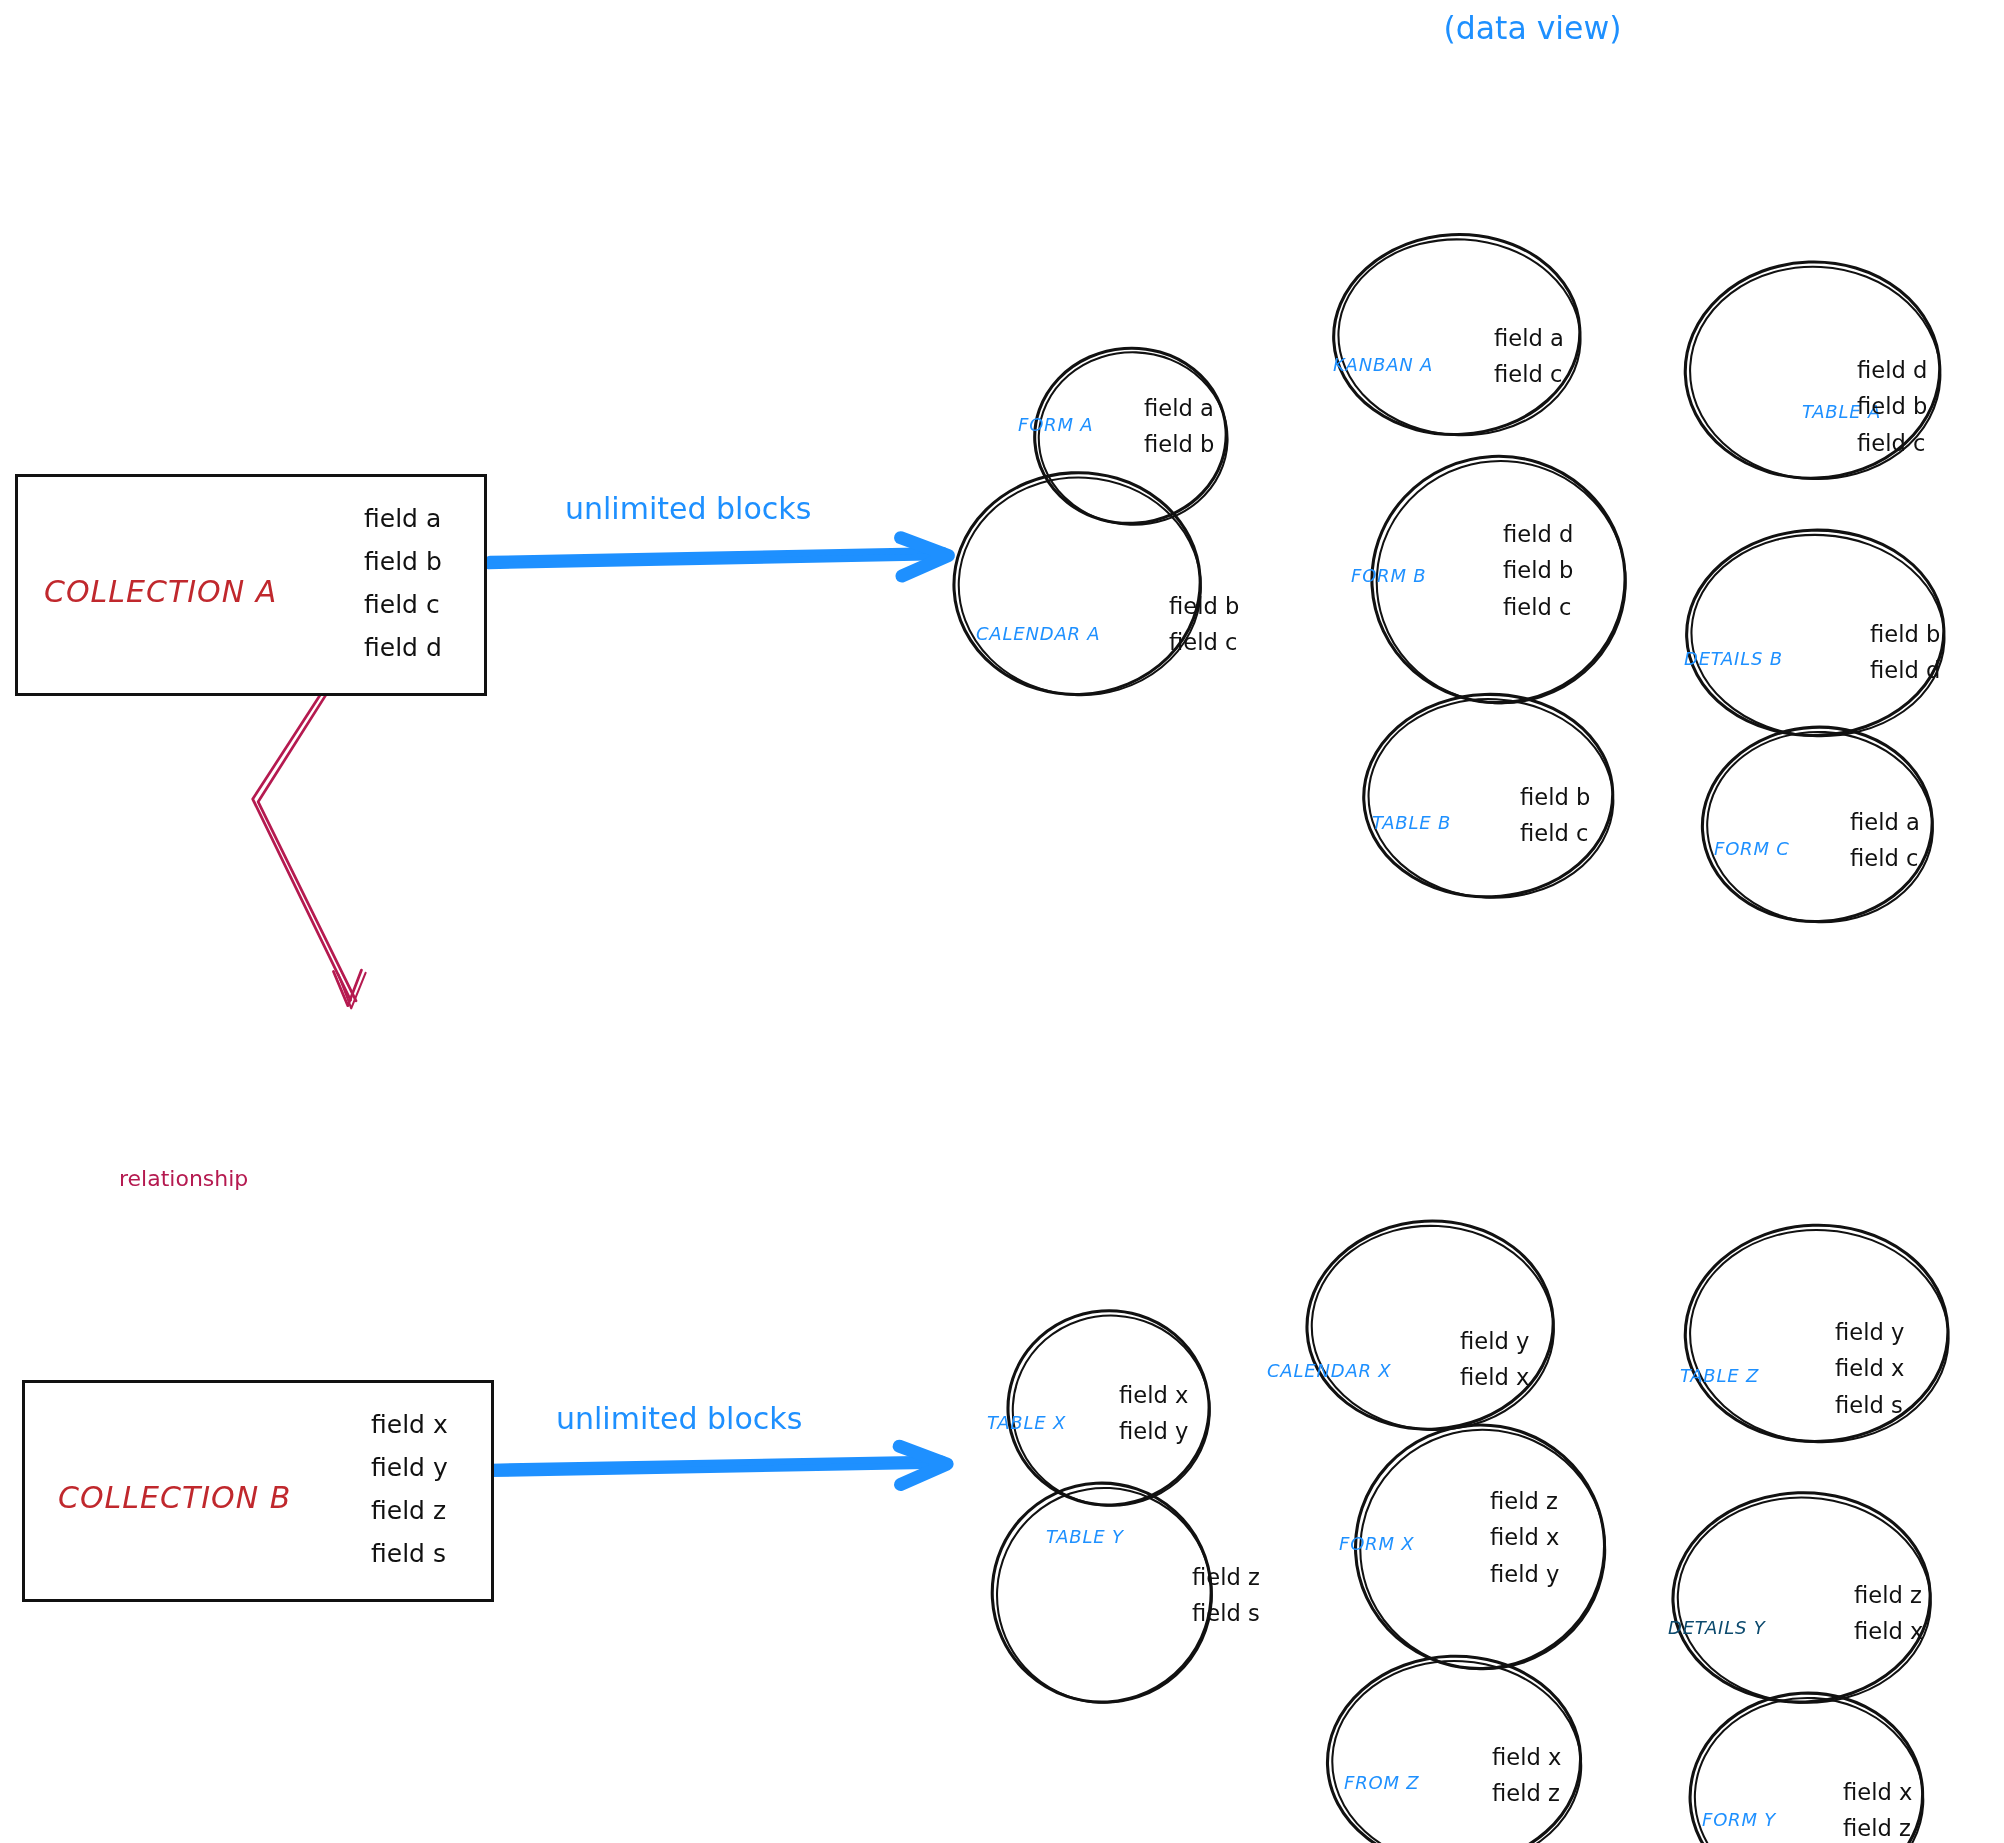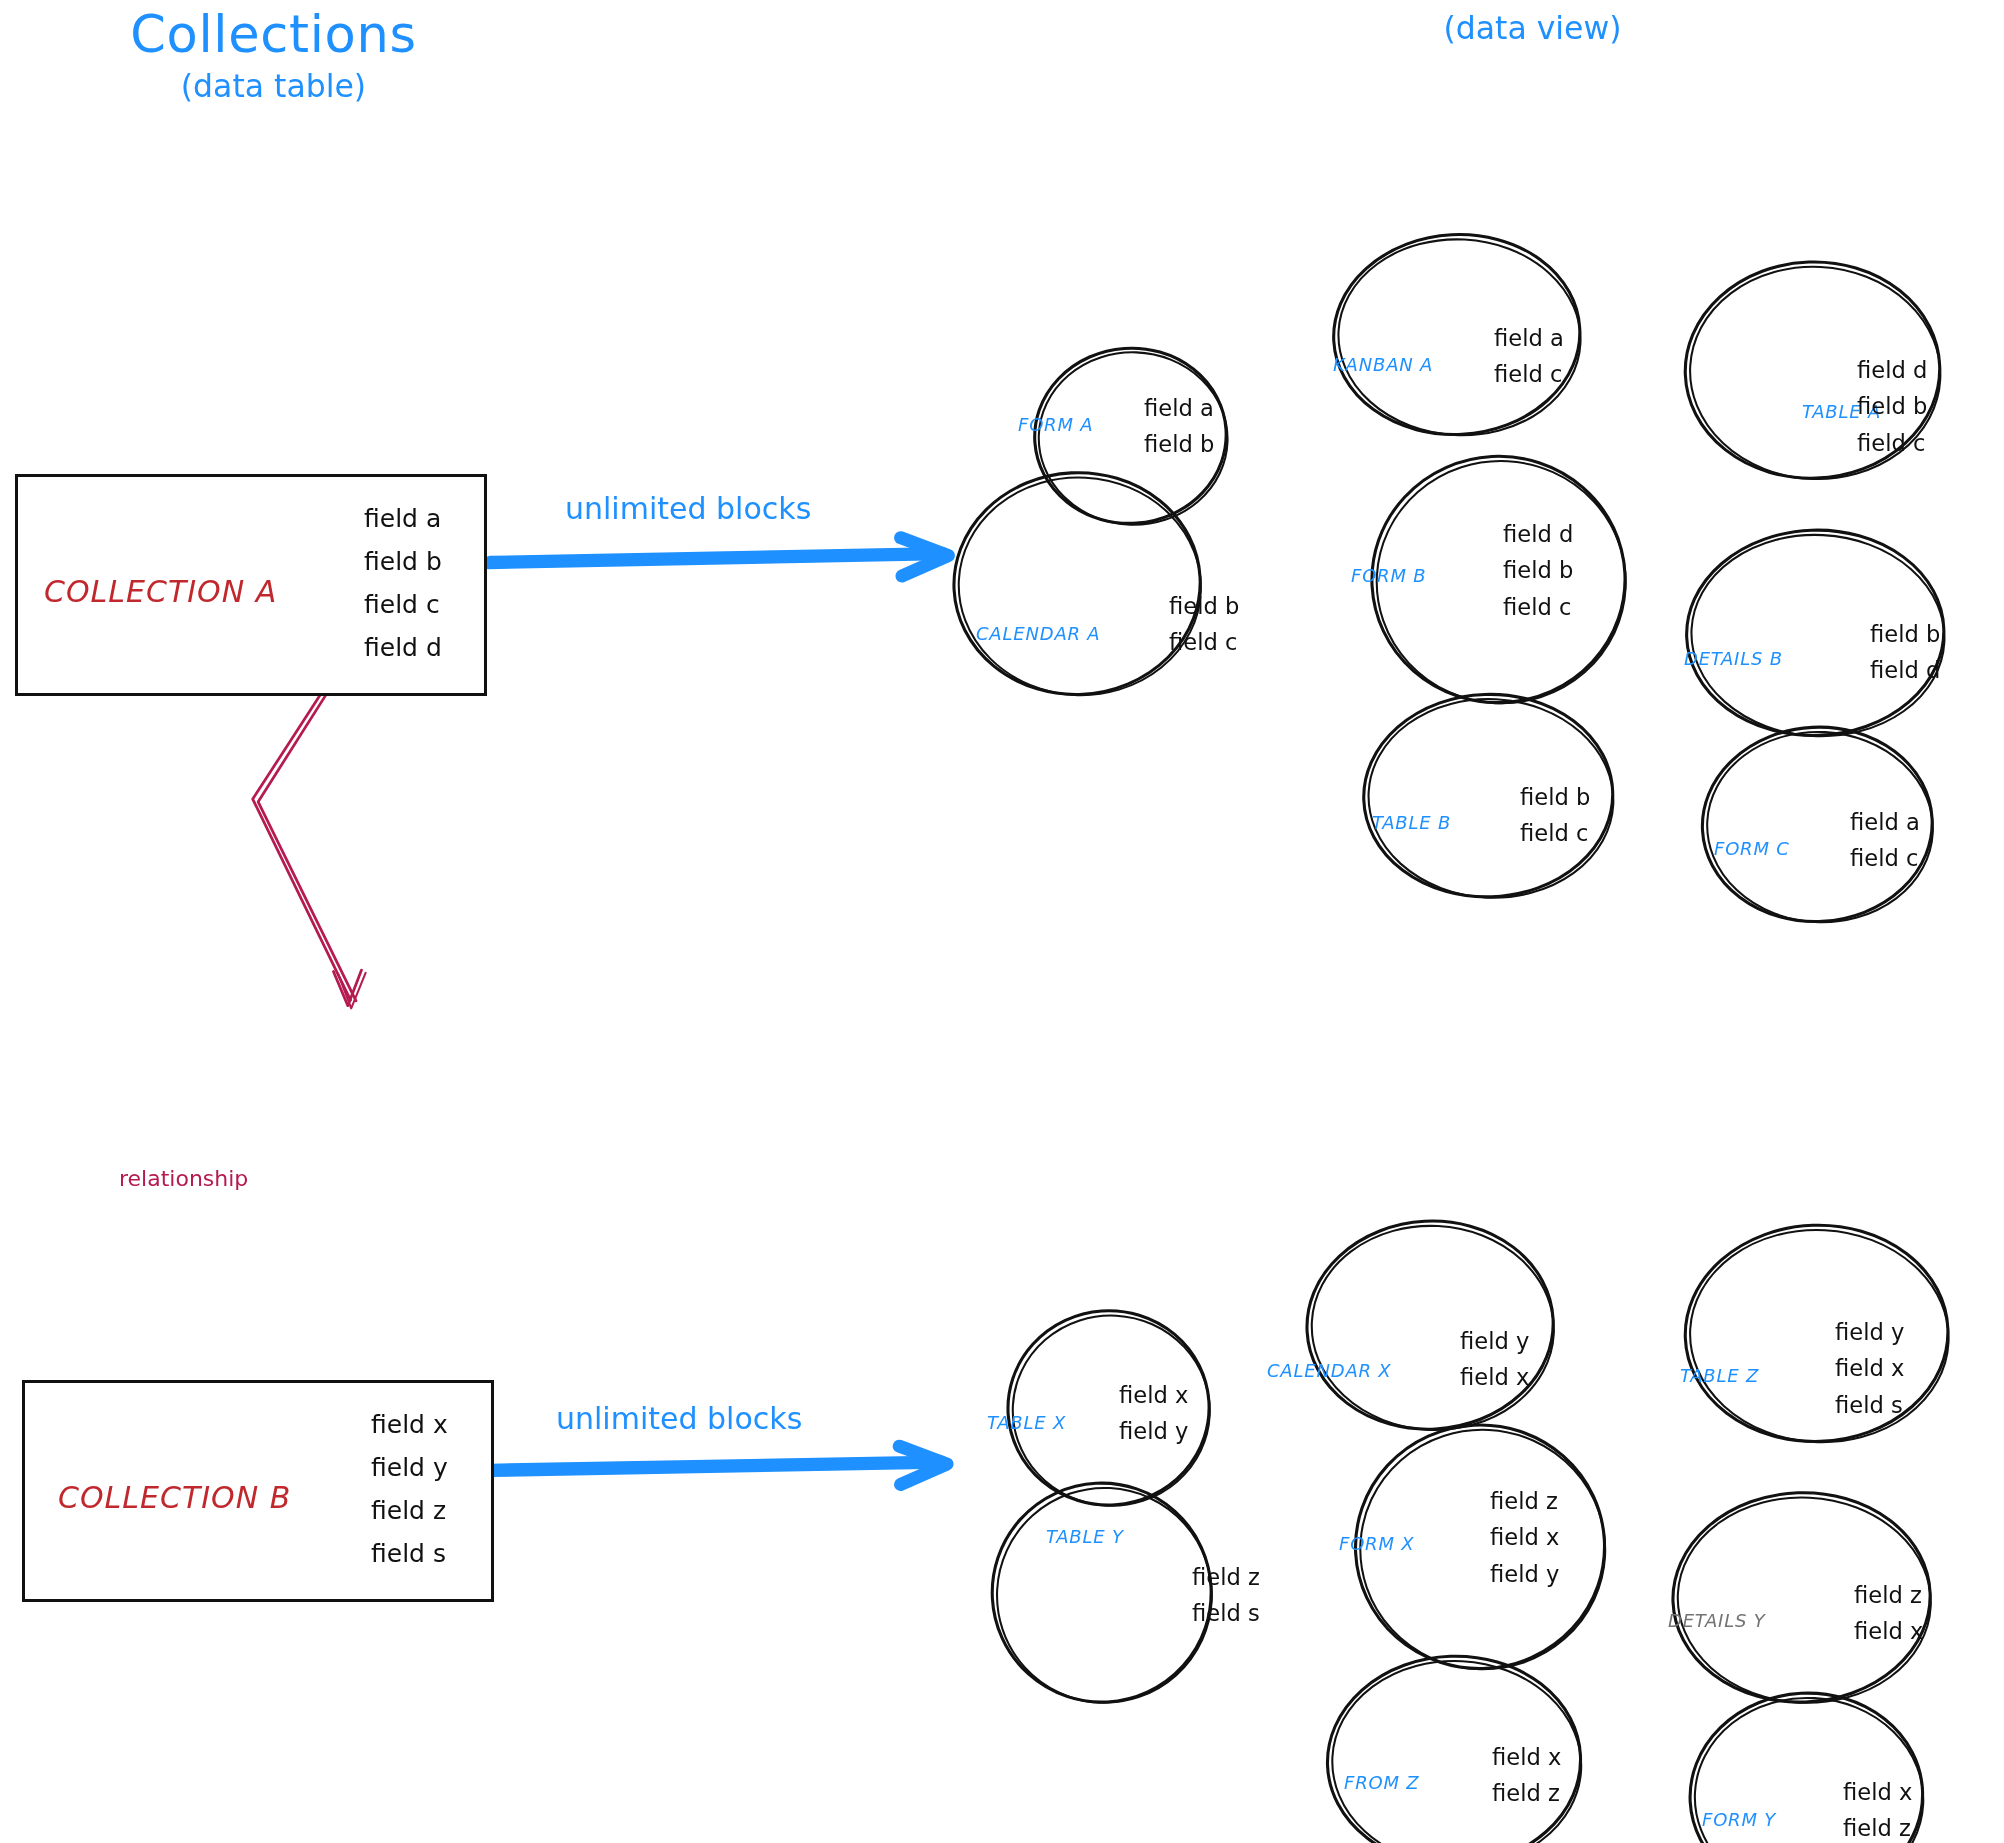--- a/index.html
+++ b/index.html
@@ -31,21 +31,21 @@
   .rcap{position:absolute;color:#b51a50;font-size:22px;white-space:nowrap;margin-top:38px;}
 
   
   .blk{position:absolute;}
   .blk .name{
     position:absolute;font-size:18px;font-style:italic;letter-spacing:0.8px;
     white-space:nowrap;color:#1e90ff;
   }
   .blk .flist{position:absolute;font-size:22.6px;color:#111;line-height:1.0;text-align:left;}
   .blk .flist div{margin-bottom:13.7px;white-space:nowrap;}
-  .blk.purple .name{color:#737373;}
+  .blk.purple .name{color:#0c4a6e;margin-top:7px;}
 </style>
 </head>
 <body>
 
 <div id="stage">
 
   <svg class="layer" viewBox="0 0 2930 2694">
     <defs>
       <g id="arrowhead-blue"></g>
     </defs>
@@ -149,24 +149,20 @@
         <ellipse cx="2129" cy="2578" rx="182" ry="150" stroke-width="3" transform="rotate(3 2129 2578)"></ellipse>
       </g>
 
       <g>
         <ellipse cx="2640" cy="2625" rx="170" ry="150" transform="rotate(-3 2640 2625)"></ellipse>
         <ellipse cx="2644" cy="2629" rx="167" ry="147" stroke-width="3" transform="rotate(3 2644 2629)"></ellipse>
       </g>
     </g>
   </svg>
 
-  <div class="hdr" style="left:68px;top:6.8px;width:411px;">
-    <div class="big hand">Collections</div>
-    <div class="sub hand">(data table)</div>
-  </div>
 
   <div class="hdr" style="left:1327px;top:4.1px;width:411px;">
     <div class="sub hand">(data view)</div>
   </div>
 
   <div class="coll" style="left:15px;top:474px;width:472px;height:222px;">
     <div class="cname hand" style="left:26px;top:97px;">COLLECTION A</div>
     <div class="flds hand" style="left:346px;top:29px;">
       <div>field a</div>
       <div>field b</div>

